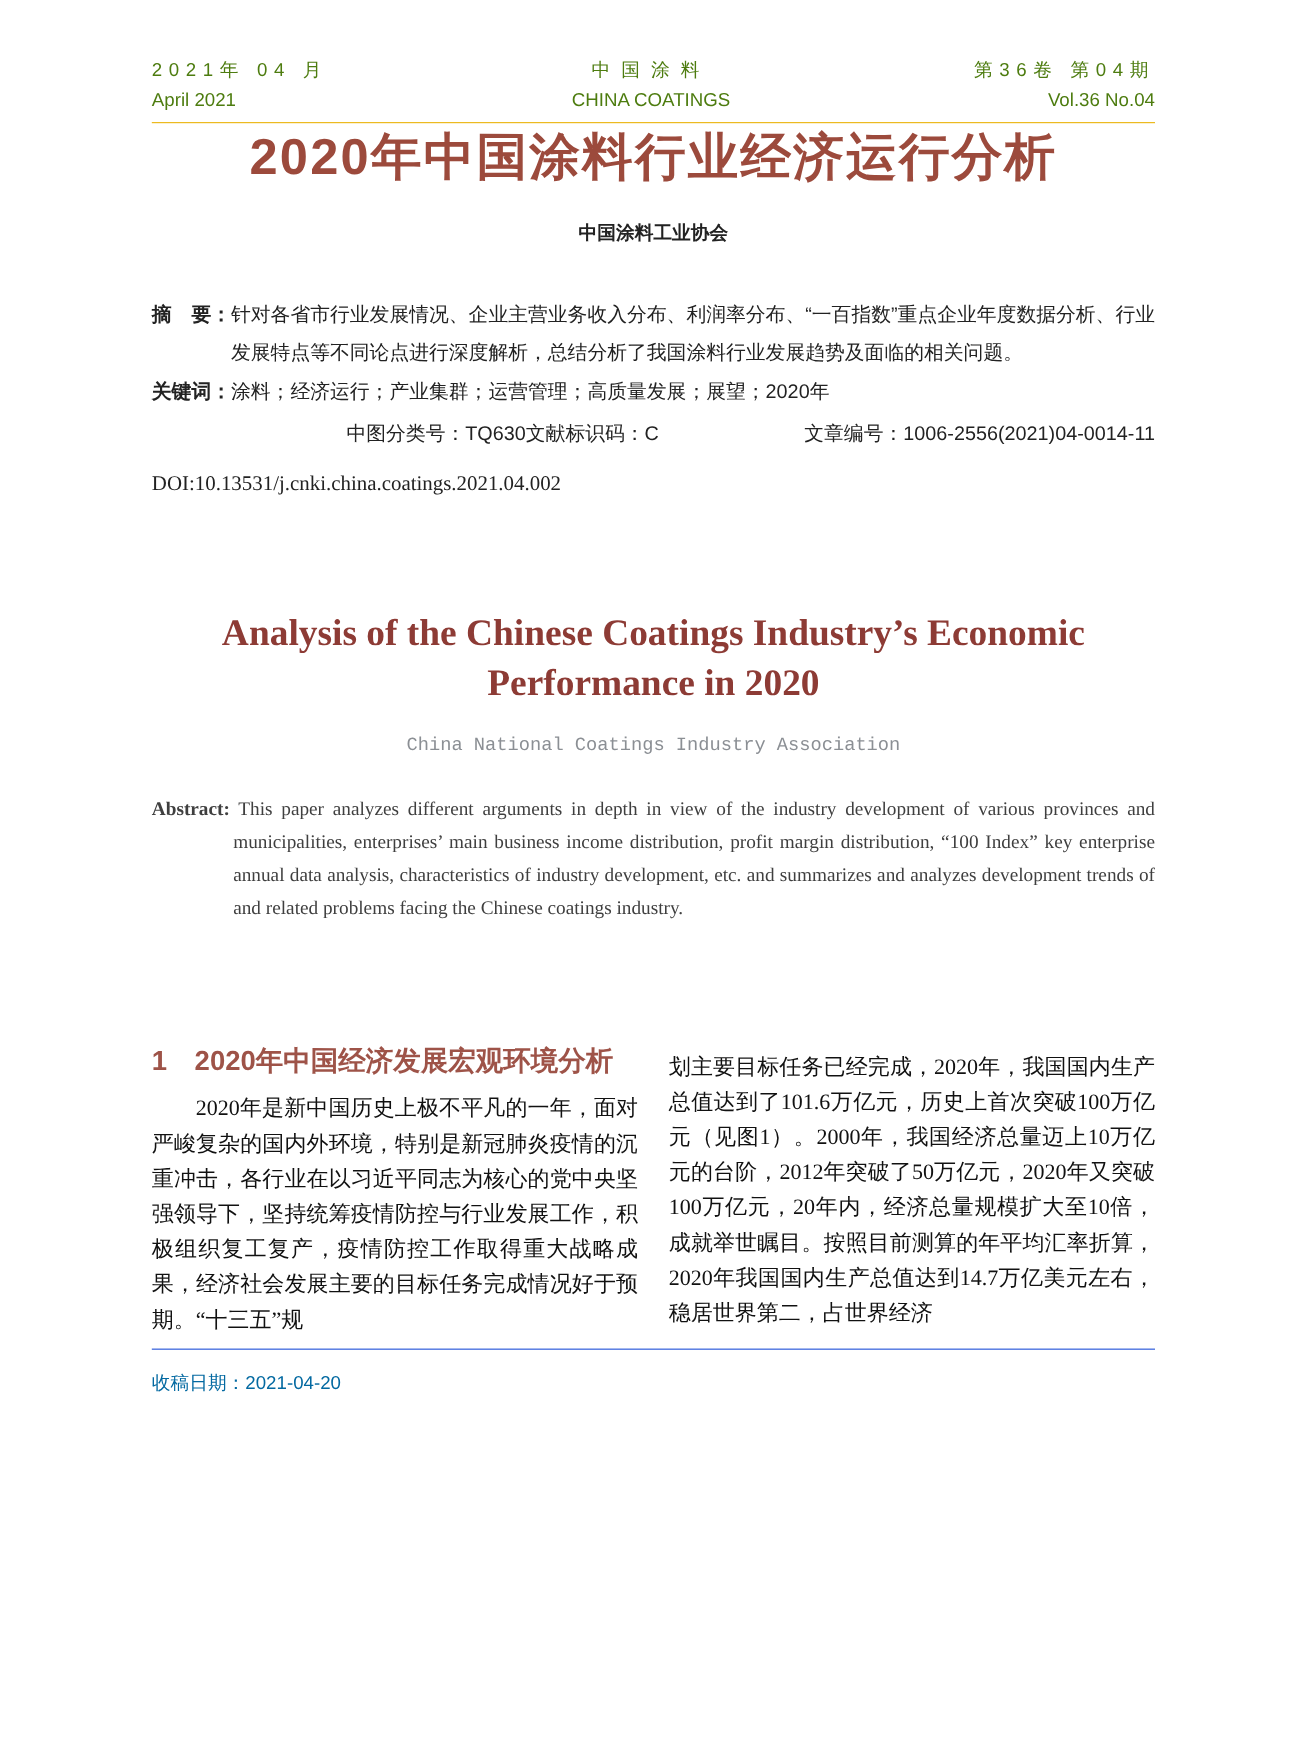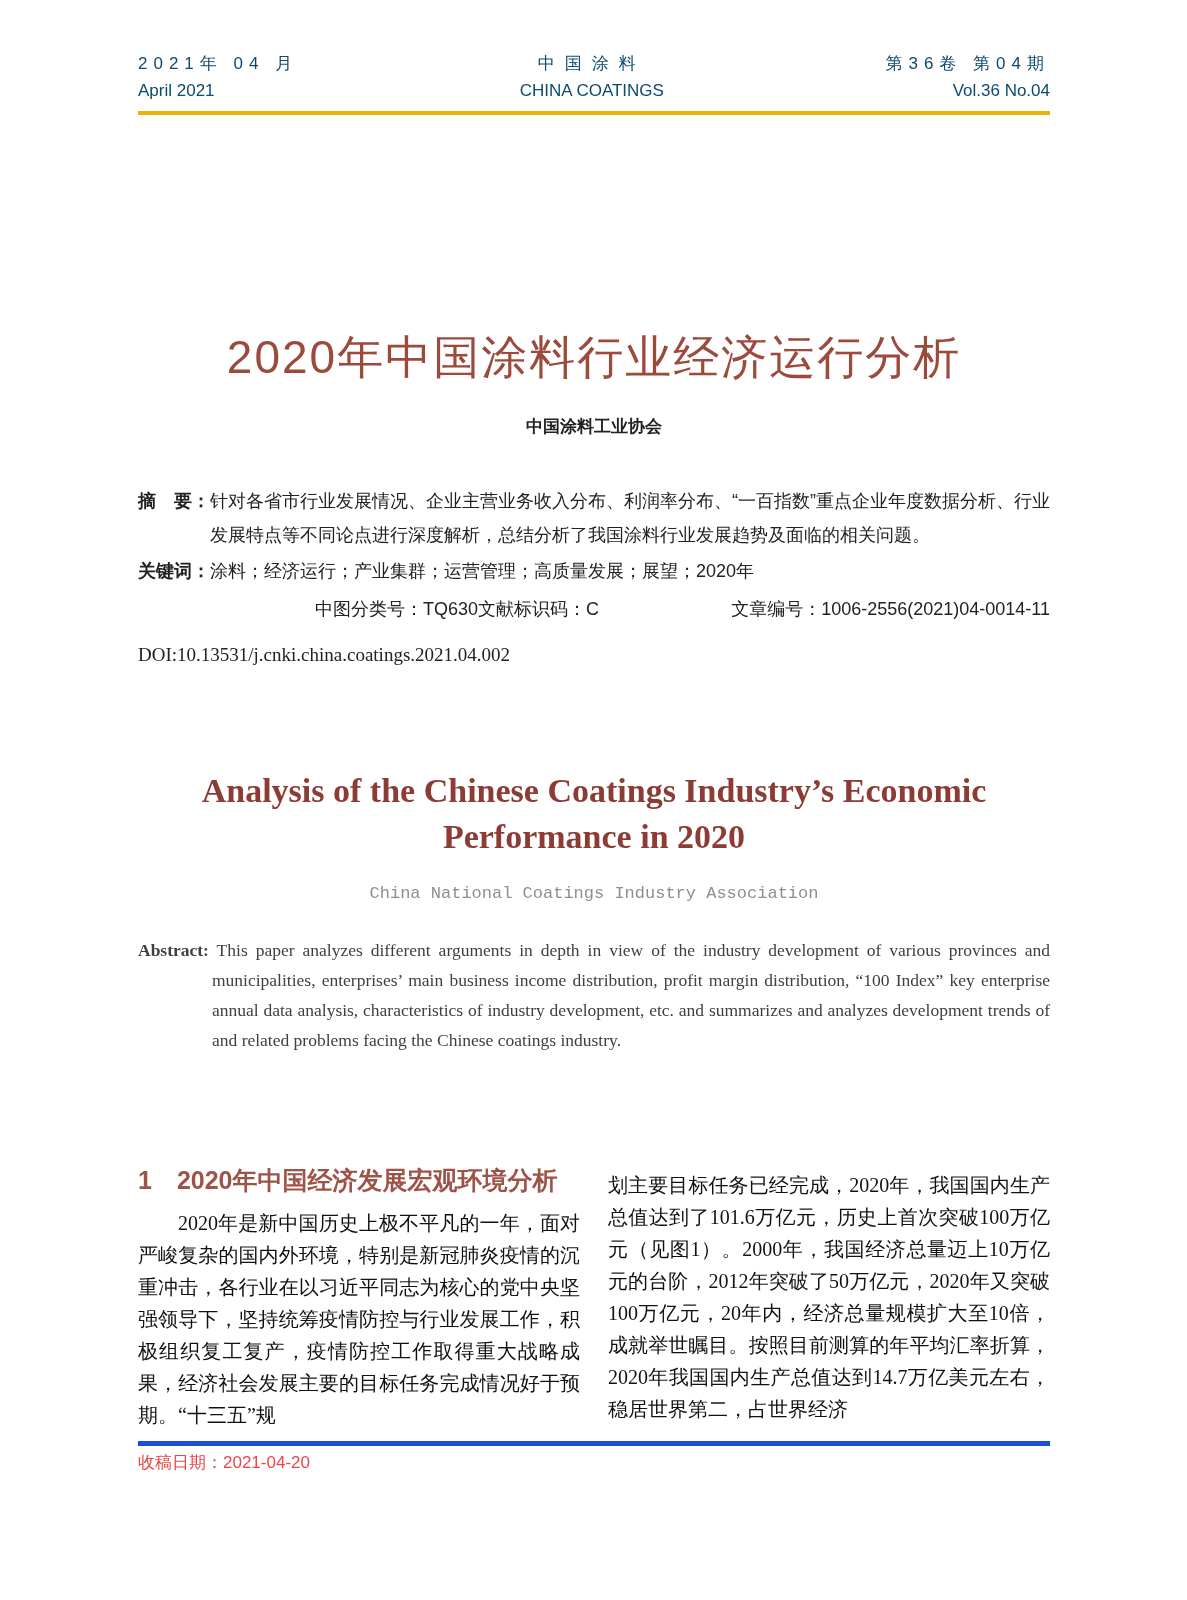--- a/index.html
+++ b/index.html
@@ -16,38 +16,37 @@
     padding: 0 137px 0 138px;
     background: #fff;
   }
 
   
   .jheader {
     padding-top: 50px;
     display: flex;
     justify-content: space-between;
     align-items: flex-end;
-    color: #0c4a6e;
+    color: #4d7c0f;
     font-size: 17px;
     line-height: 27px;
-    border-bottom: 4px solid #eab308;
+    border-bottom: 1px solid #eab308;
     padding-bottom: 7px;
   }
   .jheader .col { white-space: nowrap; }
   .jheader .col.center { text-align: center; }
   .jheader .col.right { text-align: right; }
   .jheader .cn-line { letter-spacing: 6px; }
   .jheader .center .cn-line { letter-spacing: 10px; text-align: center; }
 
   
   .cn-title {
-    margin-top: 212px;
     text-align: center;
     font-size: 46px;
-    font-weight: normal;
+    font-weight: bold;
     letter-spacing: 2px;
     color: #9c4a3c;
     font-family: "Liberation Sans", sans-serif;
   }
   .cn-author {
     margin-top: 26px;
     text-align: center;
     font-size: 17px;
     font-weight: bold;
     color: #222;
@@ -130,25 +129,25 @@
     font-size: 20px;
     line-height: 32px;
     text-align: justify;
     color: #111;
   }
   .indent { text-indent: 2em; }
   .colm.right-col { padding-top: 6px; }
 
   
   .received {
-    border-top: 5px solid #1d4ed8;
+    border-top: 1px solid #1d4ed8;
     margin-top: 10px;
-    padding-top: 5px;
-    font-size: 17px;
-    color: #ef4444;
+    padding-top: 19px;
+    font-size: 17px;
+    color: #0369a1;
   }
 </style>
 </head>
 <body>
 
 <div class="page">
 
   <div class="jheader">
     <div class="col left">
       <div class="cn-line">2021年 04 月</div>

